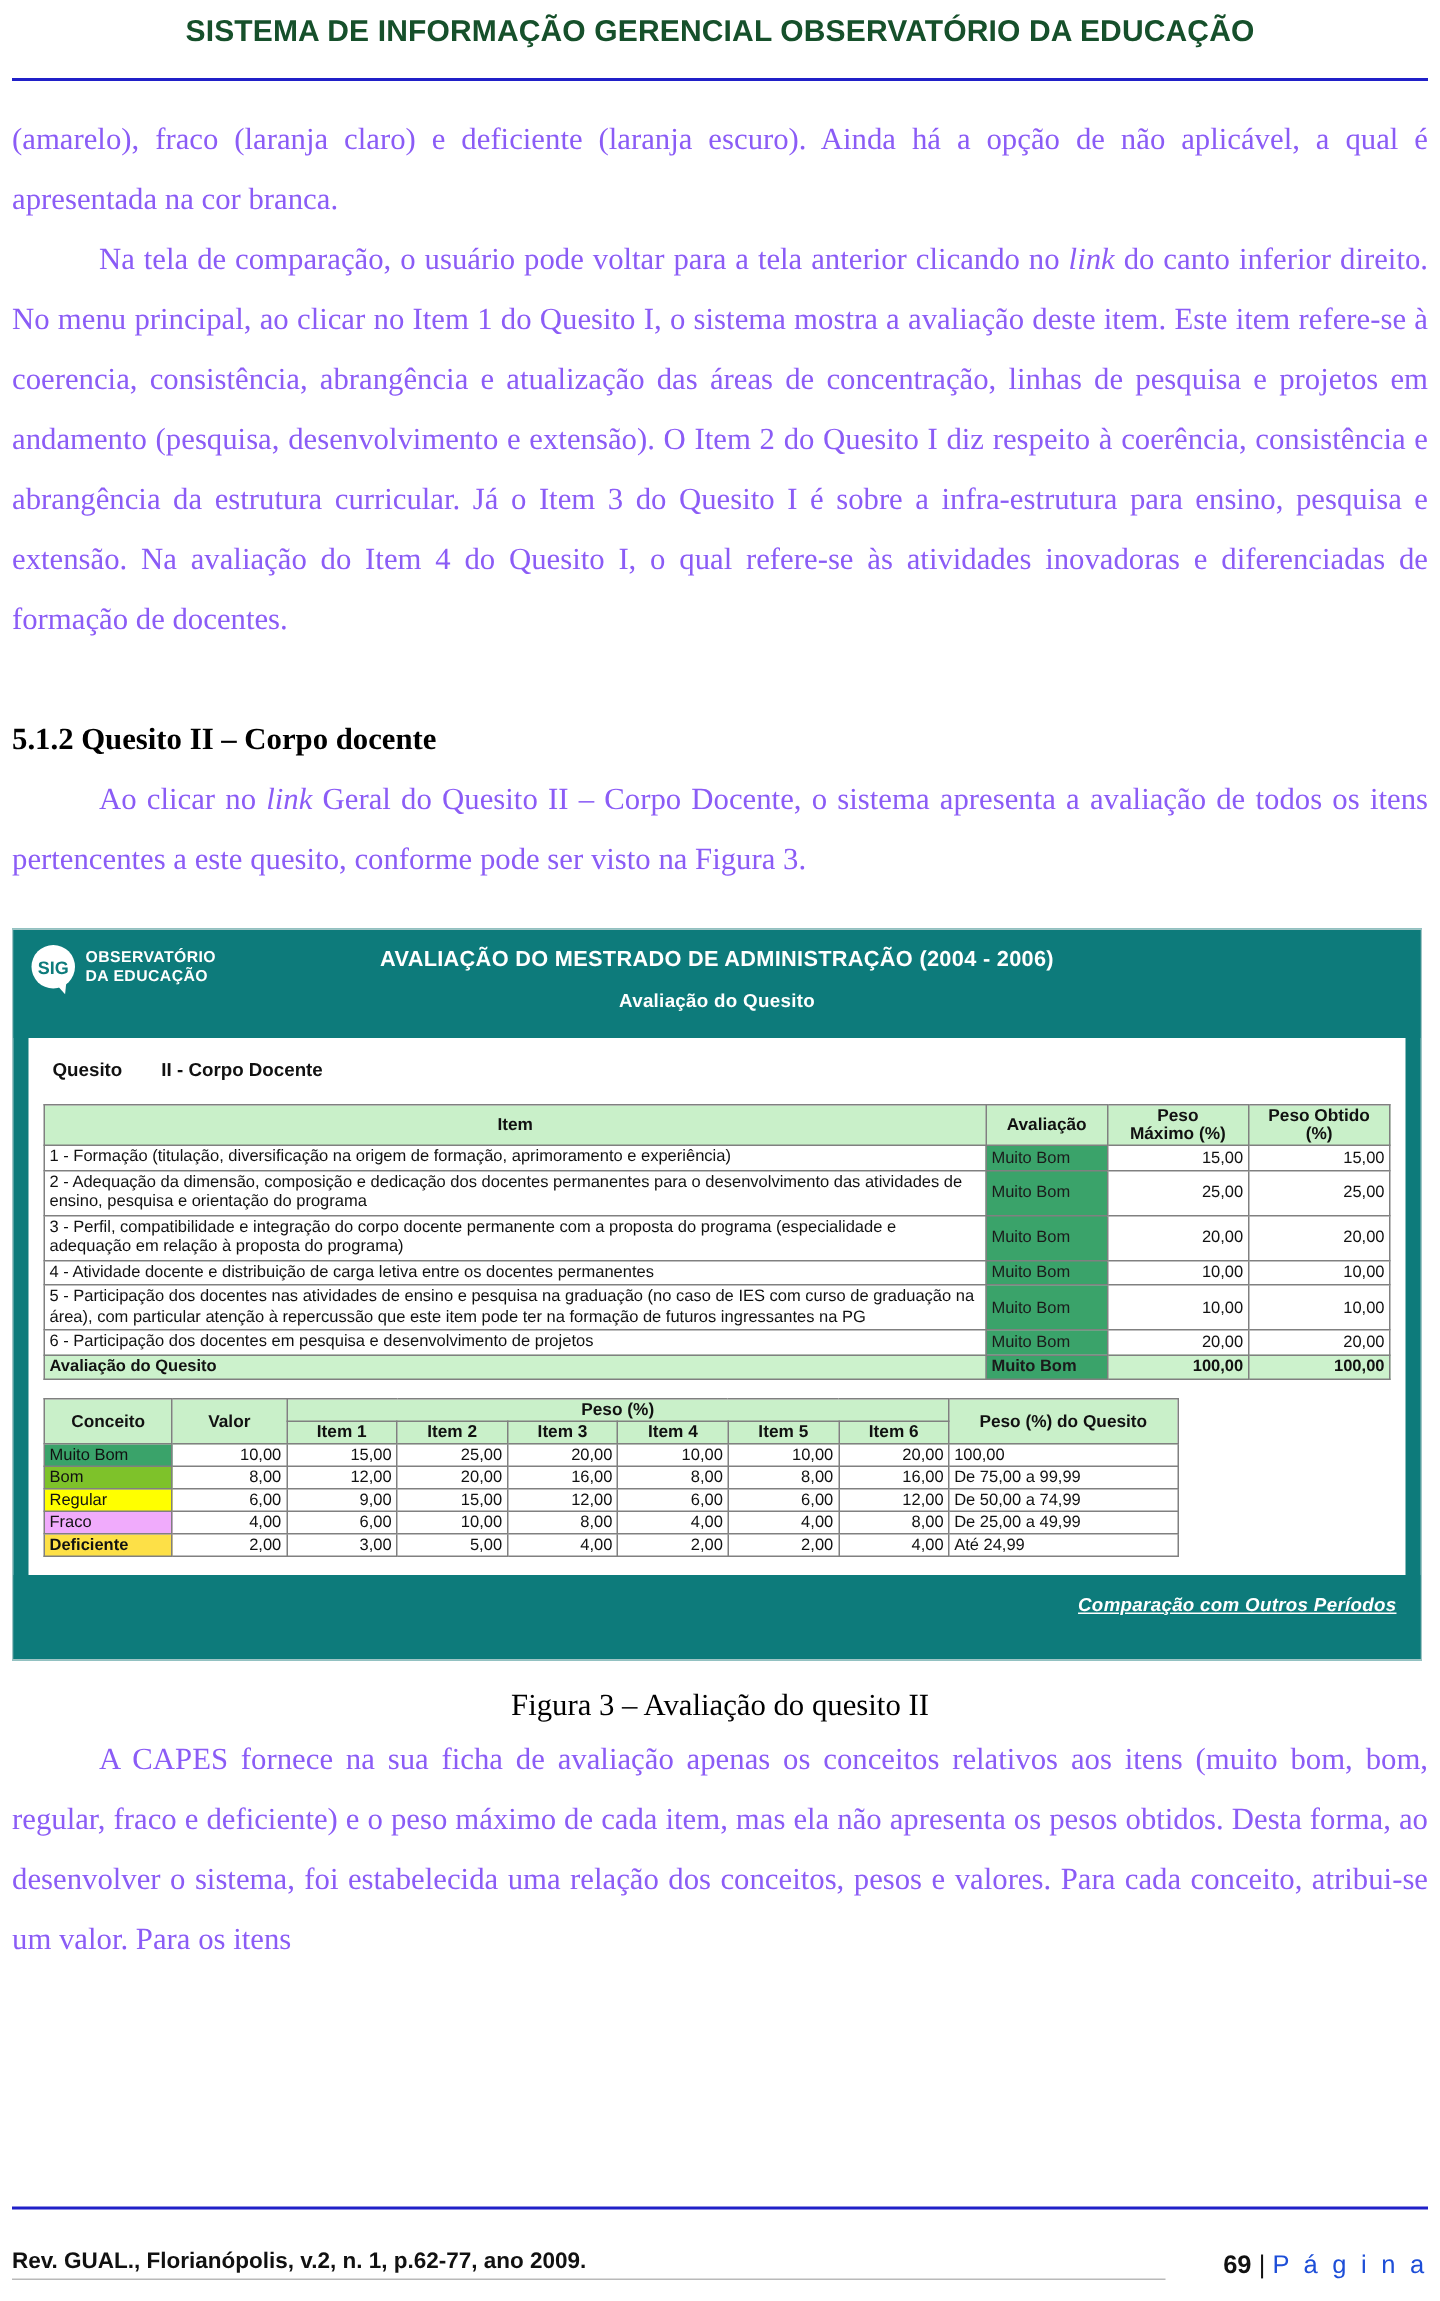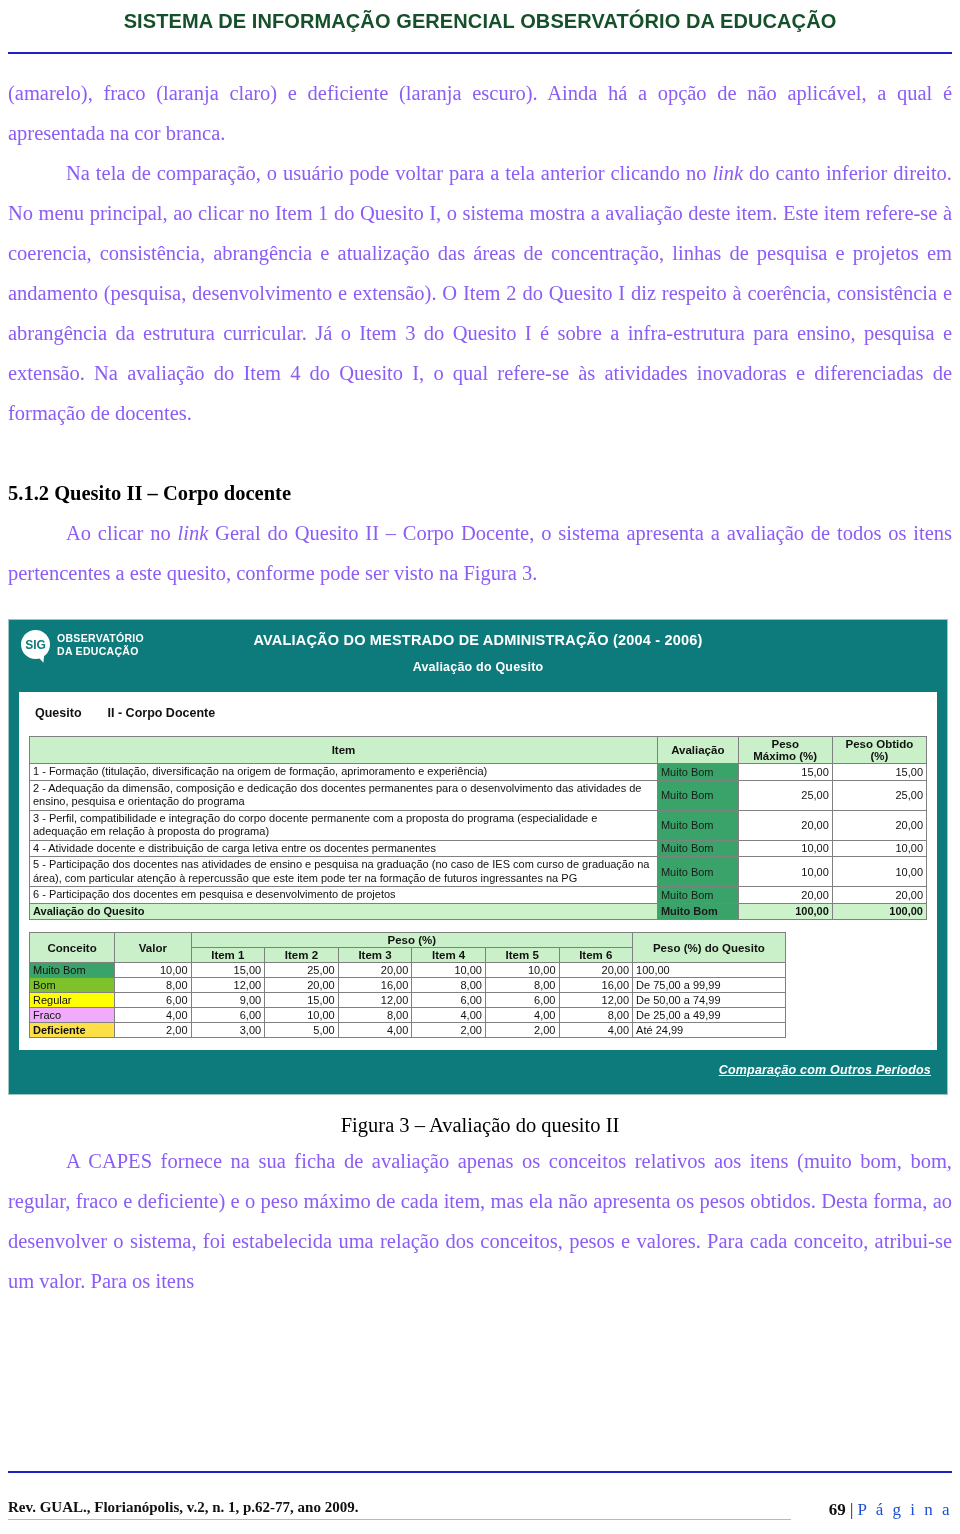--- a/index.html
+++ b/index.html
@@ -161,21 +161,21 @@
   }
   table.legend th{
     background:#c9f0c9;font-weight:bold;text-align:center;font-size:11.5px;
   }
   table.legend td.num{text-align:right;}
   table.legend td.rng{text-align:left;}
   td.c-conceito{font-weight:normal;text-align:left;}
 
   .app-foot{
     background:#0d7b7b;
-    height:44px;
+    height:56px;
     position:relative;
   }
   .compare-link{
     position:absolute;right:16px;top:13px;
     color:#ffffff;font-size:12.5px;
     font-style:italic;font-weight:bold;
     text-decoration:underline;
     letter-spacing:.2px;
   }
 
@@ -190,21 +190,21 @@
   .footer{
     position:absolute;left:0;right:0;bottom:0;
     padding:0 8px 14px 8px;
   }
   .footer-rule{
     border-top:2.5px solid #2020c8;
     margin-bottom:26px;
   }
   .footer-row{
     display:flex;justify-content:flex-end;align-items:flex-end;
-    font-family:Liberation Serif, serif;
+    font-family:Liberation Sans, sans-serif;
     gap:24px;
   }
   .footer-ref{
     font-size:15px;font-weight:bold;color:#111;
     border-bottom:1px solid #b9b9b9;
     flex:1;padding-bottom:3px;
   }
   .footer-page{
     font-size:17px;color:#111;white-space:nowrap;padding-left:14px;
   }

